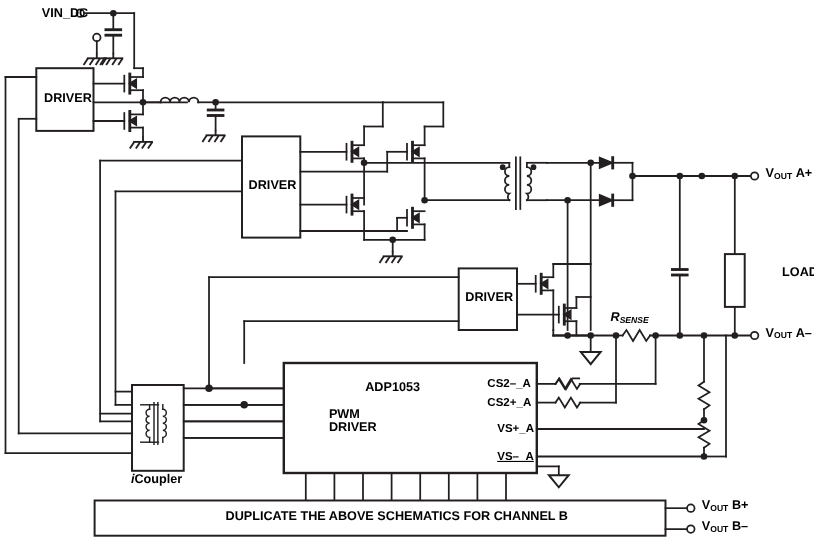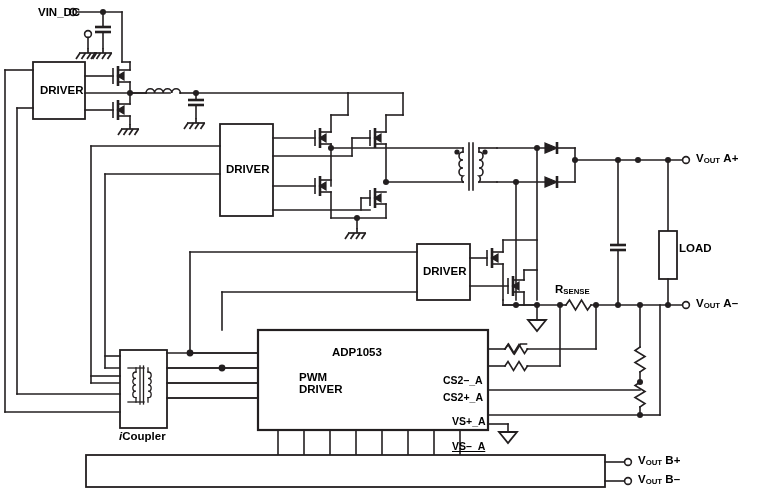--- a/index.html
+++ b/index.html
@@ -1,21 +1,21 @@
 <!DOCTYPE html>
 <html><head>
 <meta charset="utf-8">
 <style>
   html,body{margin:0;padding:0;background:#fff;}
   body{font-family:"Liberation Sans",sans-serif;}
   #root{position:relative;width:740px;height:493px;background:#ffffff;overflow:hidden;}
   #sch{position:absolute;left:0;top:0;}
   .lbl{position:absolute;font-family:"Liberation Sans",sans-serif;color:#000;font-weight:bold;white-space:nowrap;}
   .blk{font-size:11.5px;}
-  .pin{font-size:10.5px;margin-top:31px;}
+  .pin{font-size:10.5px;}
   .term{font-size:11.5px;}
   .sub{font-size:7.8px;vertical-align:-0.18em;}
   .ital{font-style:italic;}
   .credit{position:absolute;font-family:"Liberation Sans",sans-serif;font-size:7px;color:#888;
           transform:rotate(90deg);transform-origin:left top;white-space:nowrap;font-weight:normal;}
 </style>
 </head>
 <body>
 
 <div id="root">
@@ -399,33 +399,34 @@
 
   <div class="lbl blk" style="left:423px;top:265px;">DRIVER</div>
 
   <div class="lbl blk" style="left:332px;top:346px;">ADP1053</div>
 
   <div class="lbl blk" style="left:264px;top:372px;line-height:11.5px;margin-left:35px;">
     <span>PWM</span><br>
     <span>DRIVER</span>
   </div>
 
-  <div class="lbl blk" style="left:679px;top:242px;">LOAD</div>
+  <div class="lbl blk" style="left:679px;top:242px;padding-left:32px;">LOAD</div>
 
   <div class="lbl blk" style="left:119px;top:430px;">
     <span class="ital">i</span><span>Coupler</span>
   </div>
 
+  <div class="lbl blk" style="left:205px;top:464px;">DUPLICATE THE ABOVE SCHEMATICS FOR CHANNEL B</div>
 
   <div class="lbl pin" style="left:443px;top:343px;">CS2–_A</div>
   <div class="lbl pin" style="left:443px;top:360px;">CS2+_A</div>
   <div class="lbl pin" style="left:452px;top:384px;">VS+_A</div>
   <div class="lbl pin" style="left:452px;top:409px;text-decoration:underline;">VS–_A</div>
 
-  <div class="lbl blk" style="left:555px;top:283px;">
+  <div class="lbl blk" style="left:555px;top:283px;font-style:italic;">
     <span>R</span><span class="sub">SENSE</span>
   </div>
 
   <div class="lbl term" style="left:696px;top:152px;">
     <span>V</span><span class="sub">OUT</span>&nbsp;<span>A+</span>
   </div>
 
   <div class="lbl term" style="left:696px;top:297px;">
     <span>V</span><span class="sub">OUT</span>&nbsp;<span>A–</span>
   </div>

